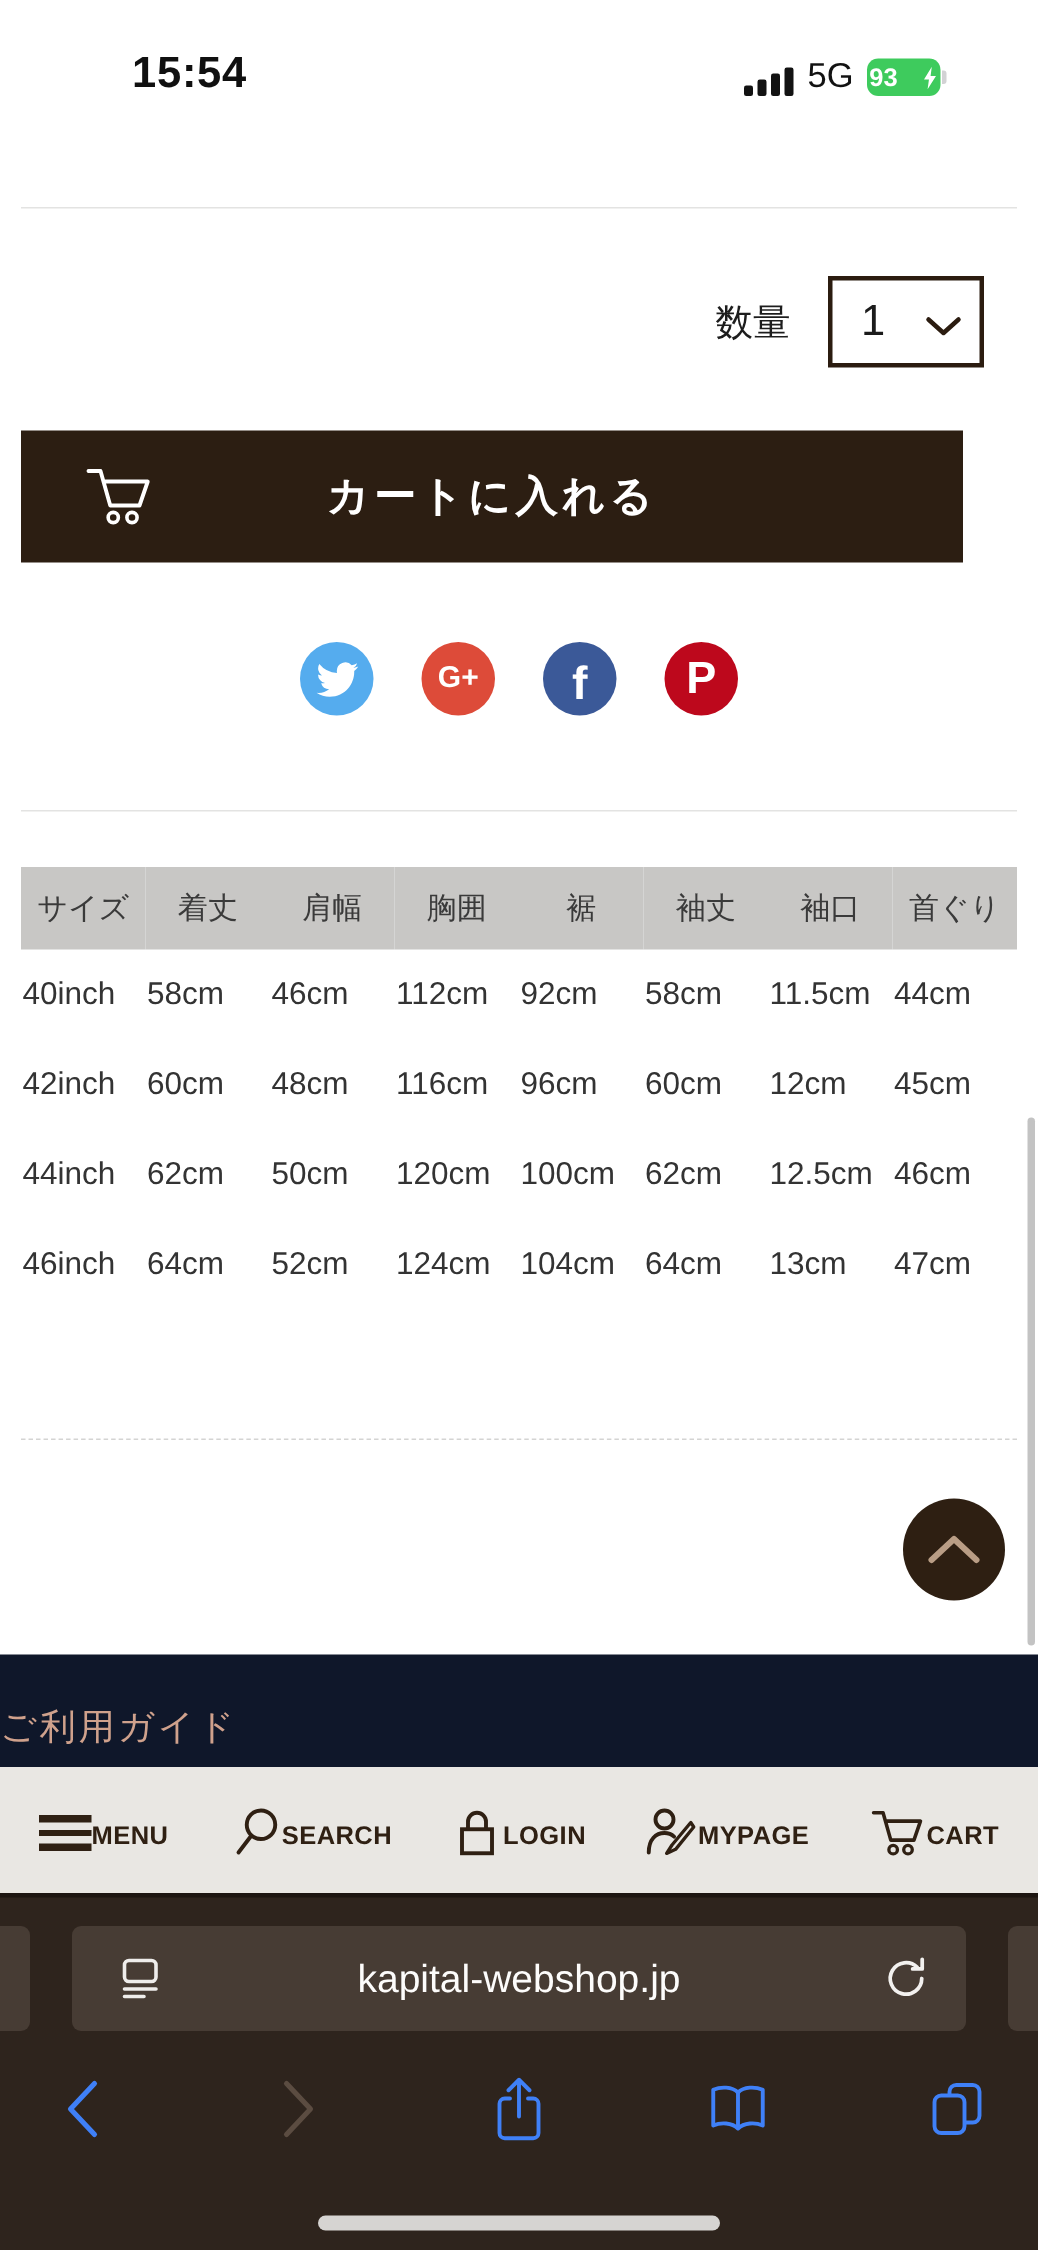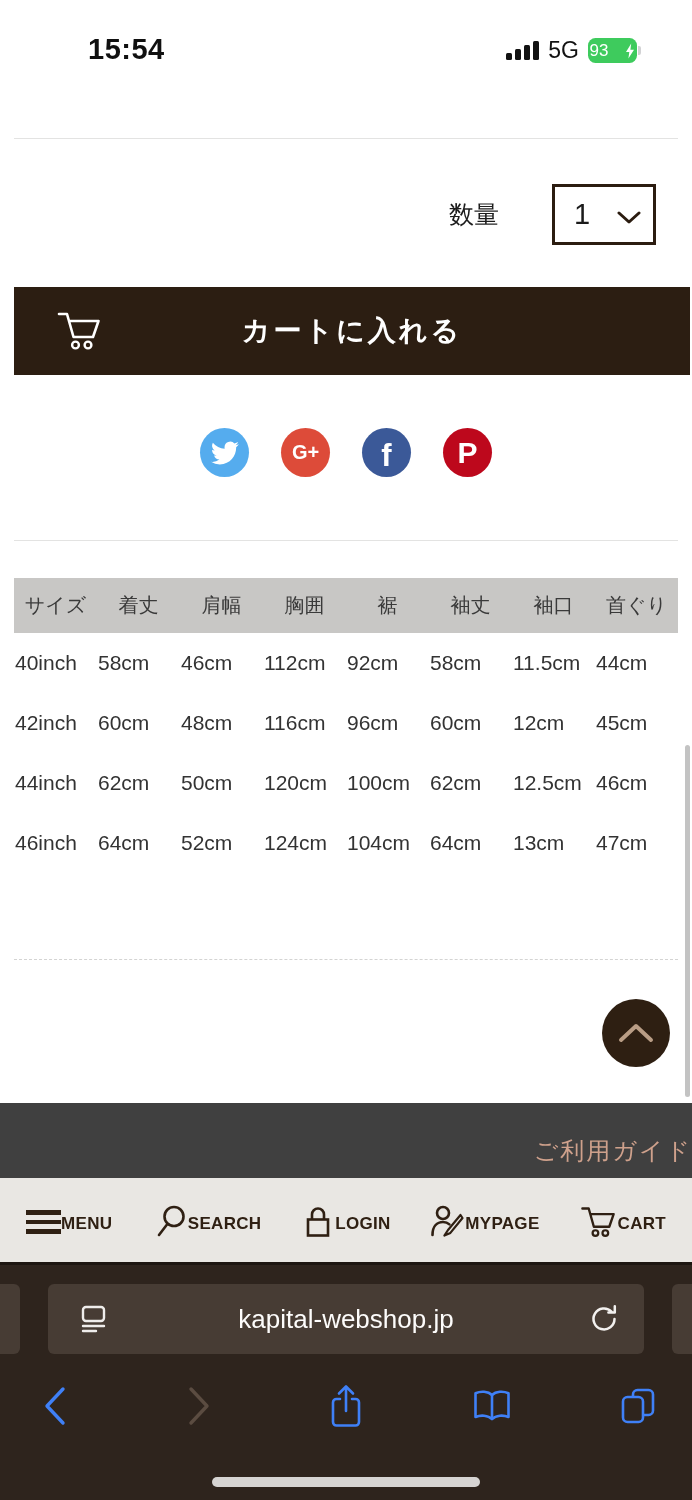--- a/index.html
+++ b/index.html
@@ -3,43 +3,43 @@
 <meta charset="utf-8">
 <style>
   html,body{margin:0;padding:0}
   body{width:692px;height:1500px;position:relative;overflow:hidden;background:#fff;
        font-family:"Liberation Sans","DejaVu Sans",sans-serif;color:#333}
   svg{display:block}
 
   
   .statusbar{position:absolute;top:0;left:0;width:692px;height:100px}
   .time{position:absolute;left:88px;top:33px;font-size:29px;font-weight:700;color:#101010;letter-spacing:.5px}
-  .status-right{position:absolute;right:51px;top:37px;display:flex;align-items:center;gap:9px;height:27px}
+  .status-right{position:absolute;right:61px;top:37px;display:flex;align-items:flex-end;gap:9px;height:27px}
   .sigbars{display:flex;align-items:flex-end;gap:3px;height:19px}
   .sigbars i{display:block;width:6px;background:#121212;border-radius:1.5px}
   .sb1{height:7px}.sb2{height:11px}.sb3{height:15px}.sb4{height:19px}
   .nettype{font-size:23px;font-weight:500;color:#121212}
   .battwrap{display:flex;align-items:center}
   .battery{width:49px;height:25px;border-radius:7.5px;background:#3ecb5d;color:#fff;
            display:flex;align-items:center;justify-content:center;gap:17px;
-           font-size:17px;font-weight:400}
+           font-size:17px;font-weight:700}
   .batt-tip{width:3px;height:9px;background:#d2d2d4;border-radius:0 2px 2px 0;margin-left:1px}
 
   .hr{position:absolute;left:14px;width:664px;border-top:1px solid #e3e3e2}
   .hr-dashed{border-top:1px dashed #d4d4d3}
 
   
-  .qty-label{position:absolute;left:449px;top:198px;font-size:25px;color:#1d1d1d}
+  .qty-label{position:absolute;left:477px;top:198px;font-size:25px;color:#1d1d1d}
   .qty-select{position:absolute;left:552px;top:184px;width:104px;height:61px;border:3px solid #2b1c10;
               background:#fff;box-sizing:border-box;display:flex;align-items:center;cursor:pointer}
   .qty-value{margin-left:19px;font-size:29px;color:#1b1b1b}
   .qty-chevron{position:absolute;right:12px;top:24px}
 
   
-  .cart-btn{position:absolute;left:14px;top:287px;width:676px;height:88px;background:#2c1e12;
+  .cart-btn{position:absolute;left:14px;top:287px;width:628px;height:88px;background:#2c1e12;
             display:flex;align-items:center;justify-content:center;cursor:pointer}
   .cart-btn .cart-ic{position:absolute;left:42px;top:22px}
   .cart-btn-label{color:#fff;font-size:28px;font-weight:700;letter-spacing:3px}
 
   
   .social-row{position:absolute;left:0;top:428px;width:692px;display:flex;justify-content:center;gap:32px}
   .soc{width:49px;height:49px;border-radius:50%;display:flex;align-items:center;justify-content:center;
        color:#fff;cursor:pointer}
   .soc-glyph{font-weight:700;color:#fff}
   .g-gp{font-size:20px}
@@ -50,22 +50,22 @@
   .size-table{position:absolute;left:14px;top:578px;width:664px;border-collapse:collapse;table-layout:fixed}
   .size-table th{background:#c8c7c5;height:53px;font-size:20px;font-weight:400;color:#3a3a3a;text-align:center}
   .size-table td{height:58px;font-size:21px;color:#333;text-align:left}
 
   
   .scrollbar{position:absolute;right:2px;top:745px;width:5px;height:352px;background:#c3c3c3;border-radius:3px}
   .scrolltop{position:absolute;left:602px;top:999px;width:68px;height:68px;border-radius:50%;
              background:#2e1f12;display:flex;align-items:center;justify-content:center;cursor:pointer}
 
   
-  .footer-band{position:absolute;left:0;top:1103px;width:692px;height:75px;background:#404040;
-               display:flex;align-items:flex-end;justify-content:flex-end}
+  .footer-band{position:absolute;left:0;top:1103px;width:692px;height:75px;background:#0f172a;
+               display:flex;align-items:flex-end;justify-content:flex-start}
   .guide-label{color:#cfa18c;font-size:24px;margin-bottom:11px;letter-spacing:2px}
 
   
   .bottom-nav{position:absolute;left:0;top:1178px;width:692px;height:84px;background:#e9e7e3;
               display:flex}
   .nav-item{flex:1;display:flex;flex-direction:row;align-items:center;justify-content:center;
             padding-top:4px;cursor:pointer}
   .nav-icon{height:36px;display:flex;align-items:center;justify-content:center}
   .nav-label{font-size:17px;font-weight:700;color:#2f2013;margin-top:4px;letter-spacing:.3px}
   .menu-lines{display:flex;flex-direction:column;gap:5px}

